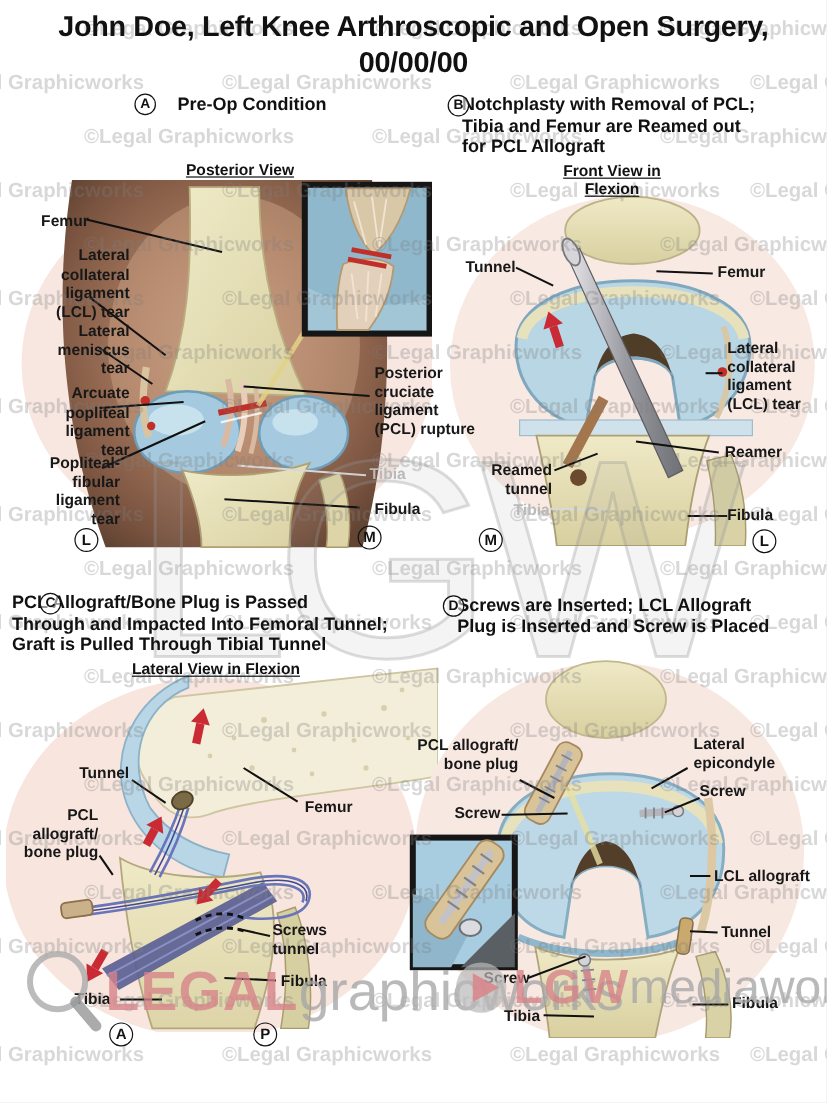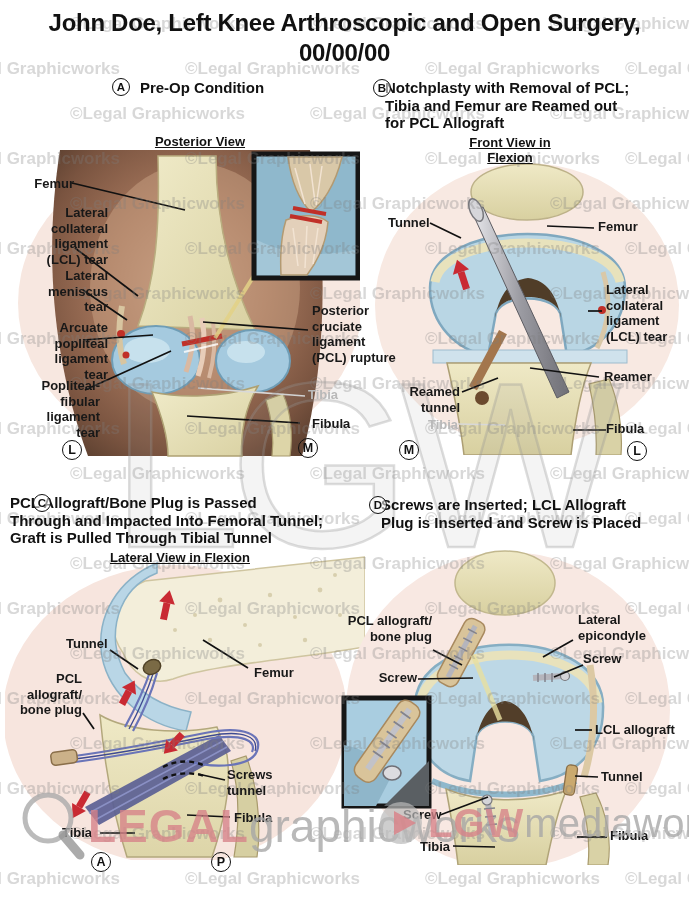--- a/index.html
+++ b/index.html
@@ -354,21 +354,21 @@
       <span class="wm" style="left: 310px; top: 824px;">©Legal Graphicworks</span>
       <span class="wm" style="left: 550px; top: 824px;">©Legal Graphicworks</span>
       <span class="wm" style="left: -55px; top: 869px;">©Legal Graphicworks</span>
       <span class="wm" style="left: 185px; top: 869px;">©Legal Graphicworks</span>
       <span class="wm" style="left: 425px; top: 869px;">©Legal Graphicworks</span>
       <span class="wm" style="left: 625px; top: 869px;">©Legal Graphicworks</span>
     </div>
   <div class="wm-big">LGW</div>
 
   <span class="circ" style="left:112px;top:78px">A</span>
-  <div class="ptitle" style="left:132px;top:79px;width:140px;text-align:center">Pre-Op Condition</div>
+  <div class="ptitle" style="left:132px;top:79px;width:140px;text-align:right">Pre-Op Condition</div>
   <div class="subt" style="left:150px;top:134px;width:100px">Posterior View</div>
 
   <span class="circ" style="left:373px;top:79px">B</span>
   <div class="ptitle" style="left:385px;top:79px;width:280px">Notchplasty with Removal of PCL;
 Tibia and Femur are Reamed out
 for PCL Allograft</div>
   <div class="subt" style="left:445px;top:135px;width:130px">Front View in Flexion</div>
 
   <span class="circ" style="left:33px;top:494px">C</span>
   <div class="ptitle" style="left:10px;top:494px;width:340px">PCL Allograft/Bone Plug is Passed

